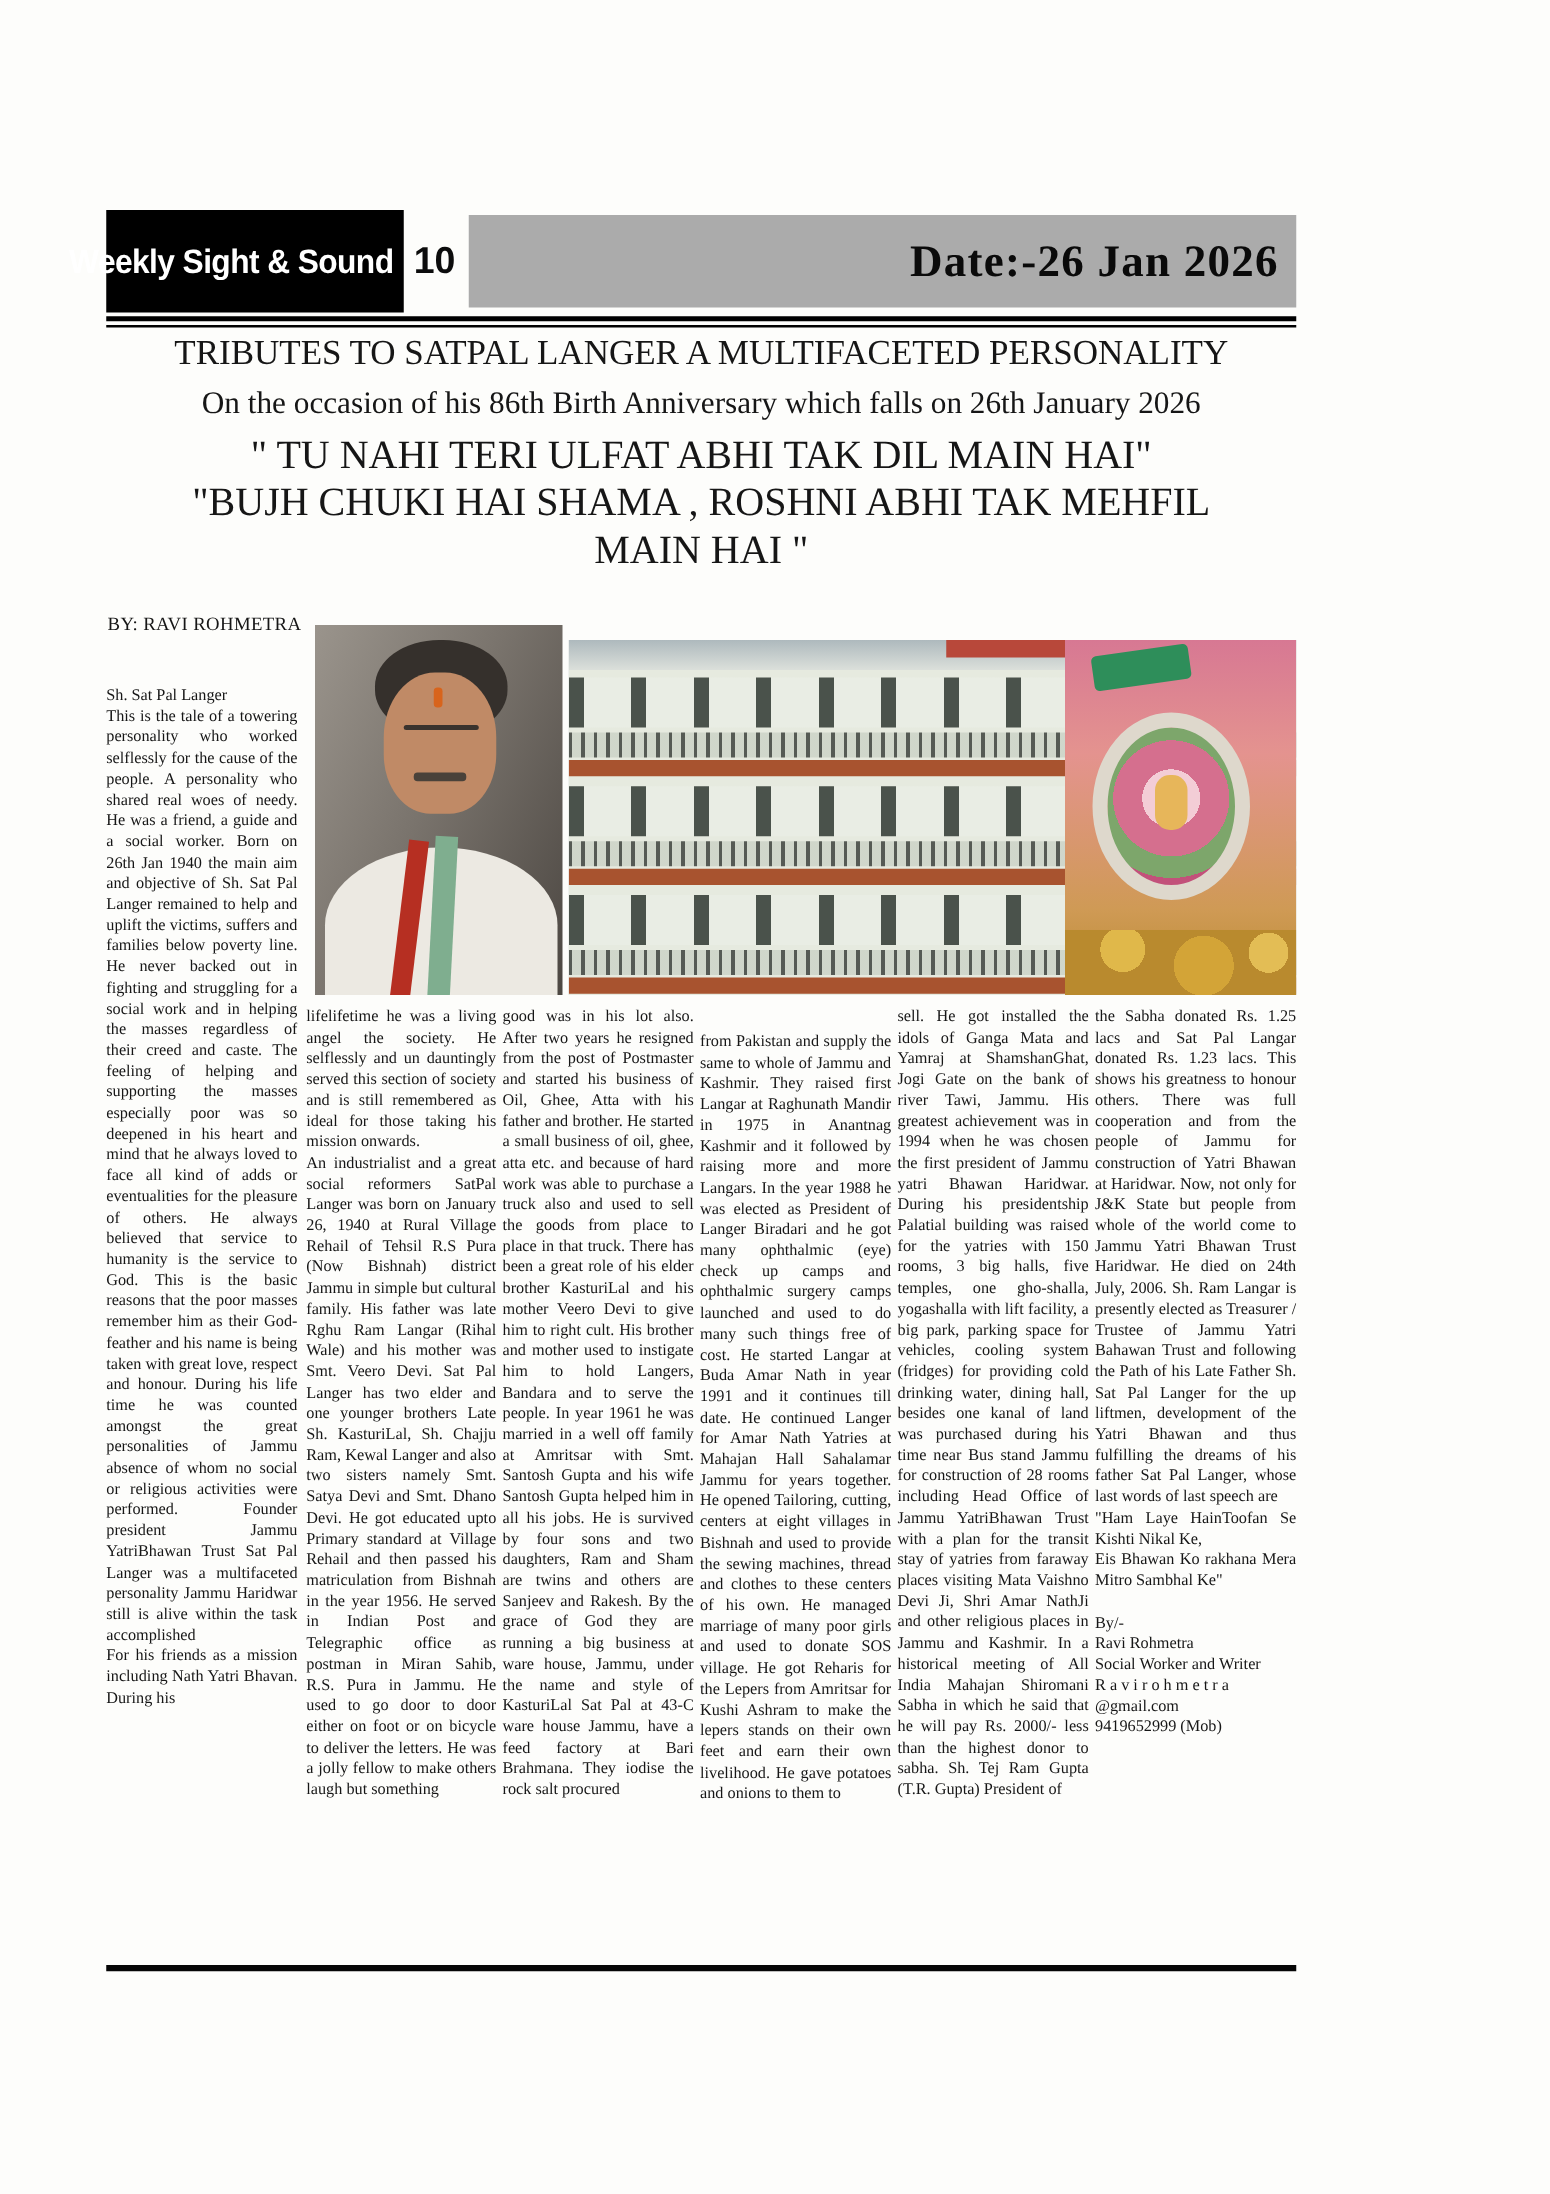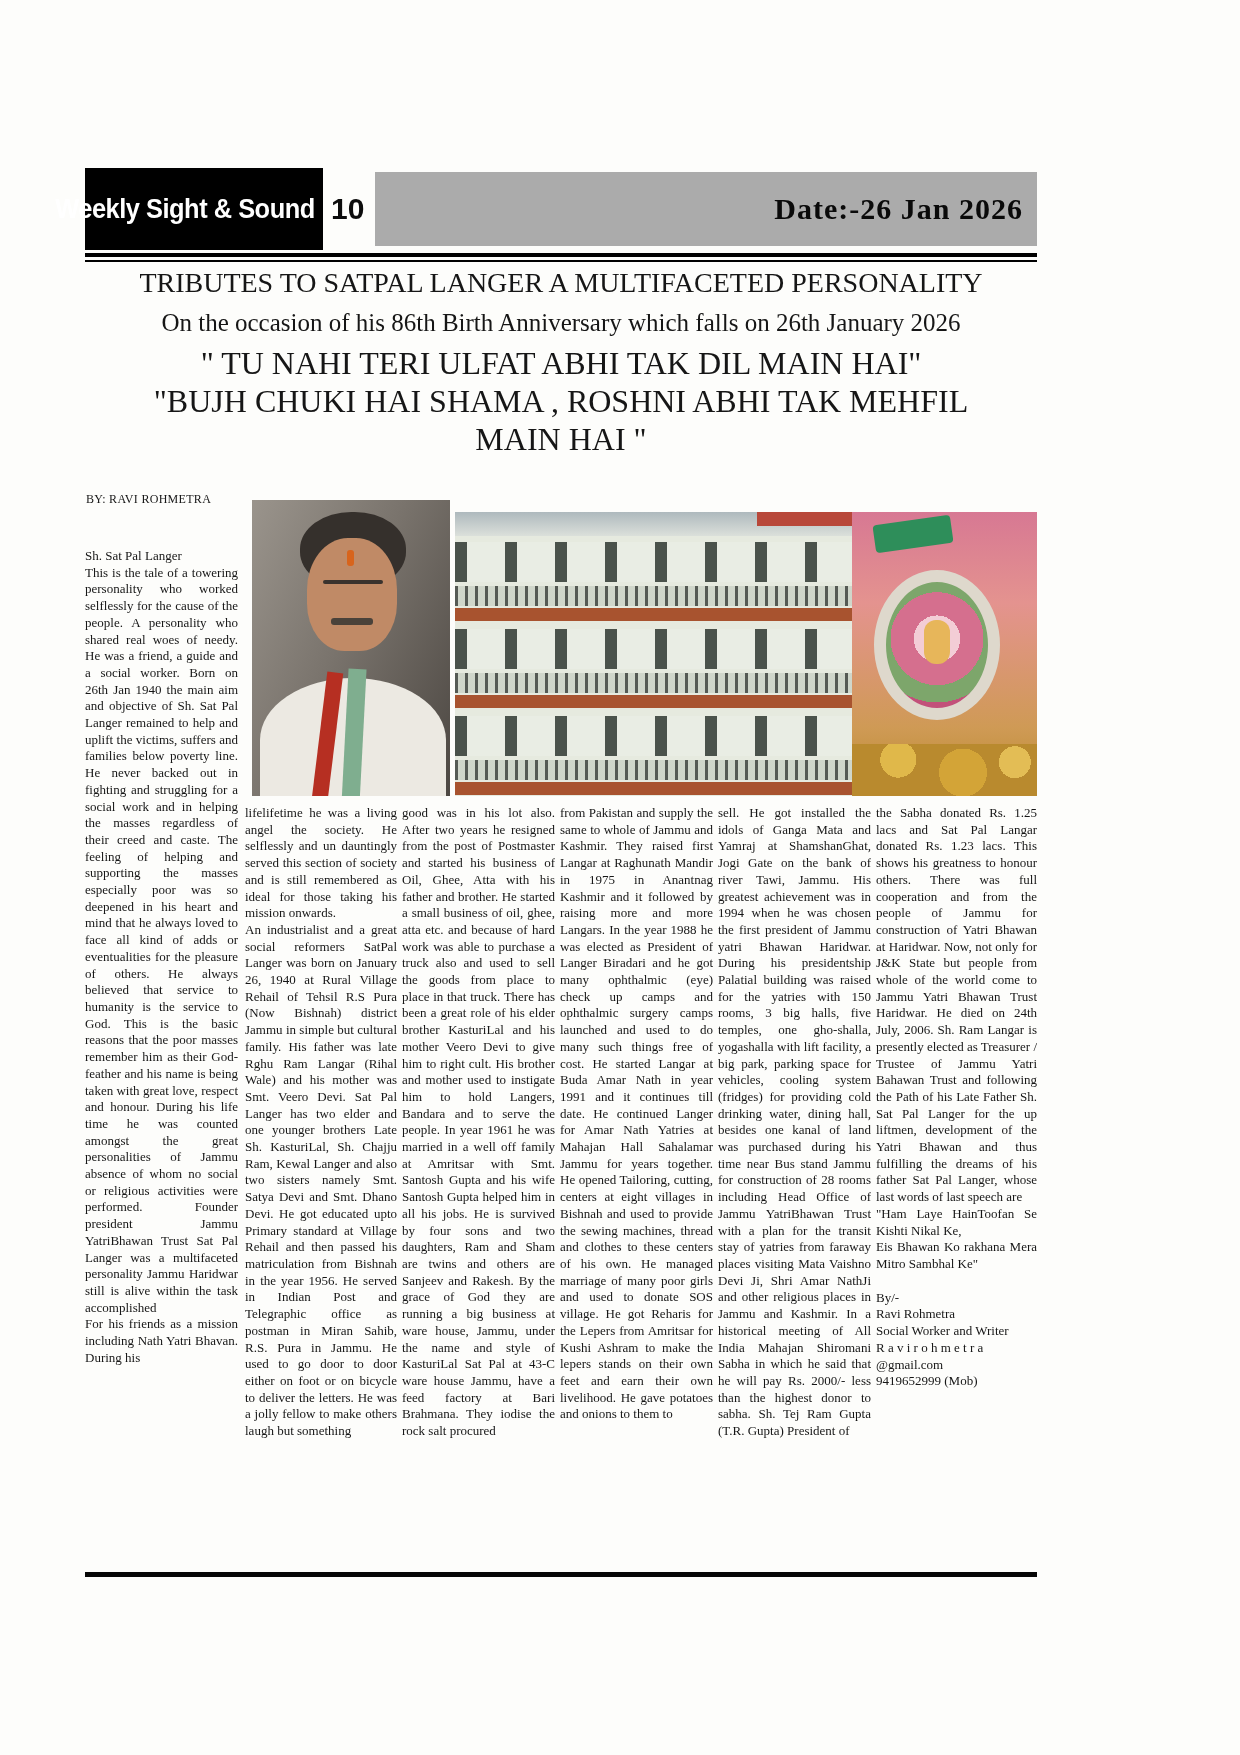--- a/index.html
+++ b/index.html
@@ -9,34 +9,34 @@
   
   .masthead{position:absolute;left:85px;top:168px;width:952px;height:82px;}
   .mast-black{position:absolute;left:0;top:0;width:238px;height:82px;background:#000;
               display:flex;align-items:center;justify-content:flex-end;}
   .mast-black span{color:#fff;font-family:"Liberation Sans",sans-serif;font-weight:700;
                    font-size:27px;letter-spacing:-0.5px;transform:scaleX(.94);white-space:nowrap;}
   .mast-page{position:absolute;left:246px;top:0;height:82px;display:flex;align-items:center;
              font-family:"Liberation Sans",sans-serif;font-weight:700;font-size:30px;color:#0c0c0c;}
   .mast-gray{position:absolute;left:290px;top:4px;width:662px;height:74px;background:#ababab;
              display:flex;align-items:center;justify-content:flex-end;padding-right:14px;box-sizing:border-box;}
-  .mast-gray span{font-weight:700;font-size:30px;color:#0a0a0a;letter-spacing:1px;white-space:nowrap;}
+  .mast-gray span{font-weight:700;font-size:36px;color:#0a0a0a;letter-spacing:1px;white-space:nowrap;}
   .rule-double{position:absolute;left:85px;top:253px;width:952px;}
   .rule-double .r1{height:4px;background:#000;}
   .rule-double .r2{height:2px;background:#000;margin-top:3px;}
 
   
   .headlines{position:absolute;left:85px;top:264px;width:952px;text-align:center;}
   .hl-title{font-size:36px;line-height:40px;font-weight:400;white-space:nowrap;letter-spacing:.5px;}
   .hl-sub{font-size:28px;line-height:34px;font-weight:400;white-space:nowrap;margin-top:2px;}
   .hl-occasion{font-size:25px;line-height:36px;font-weight:400;white-space:nowrap;margin-top:5px;}
   .hl-couplet1{font-size:32px;line-height:38px;font-weight:400;white-space:nowrap;margin-top:3px;}
   .hl-couplet2{font-size:32px;line-height:38px;font-weight:400;max-width:830px;margin:0 auto;}
 
-  .byline{position:absolute;left:86px;top:492px;font-size:12px;letter-spacing:.3px;}
+  .byline{position:absolute;left:86px;top:492px;font-size:15px;letter-spacing:.3px;}
 
   
   .portrait{position:absolute;left:252px;top:500px;width:198px;height:296px;overflow:hidden;
             background:linear-gradient(115deg,#9a948c 0%,#7a746d 45%,#4c4742 100%);}
   .p-hair{position:absolute;left:24%;top:4%;width:54%;height:26%;background:#35302c;border-radius:48%;}
   .p-face{position:absolute;left:28%;top:13%;width:45%;height:38%;background:#c08a66;border-radius:46% 46% 42% 42%;}
   .p-tilak{position:absolute;left:48%;top:17%;width:7px;height:16px;background:#d8641c;border-radius:3px;}
   .p-brow{position:absolute;left:36%;top:27%;width:30%;height:4px;background:#3a332e;border-radius:2px;}
   .p-moustache{position:absolute;left:40%;top:40%;width:21%;height:7px;background:#4a423a;border-radius:3px;}
   .p-kurta{position:absolute;left:4%;bottom:-2%;width:94%;height:42%;background:#ece9e2;border-radius:50% 50% 0 0;}
@@ -65,21 +65,21 @@
                      radial-gradient(circle at 60% 55%,#d3a437 0 24px,transparent 24px),
                      radial-gradient(circle at 88% 35%,#e3bd55 0 16px,transparent 16px),#b98a2e;}
 
   
   .col{position:absolute;overflow:hidden;font-size:13px;line-height:16.7px;}
   .col .para{margin:0;text-align:justify;}
   .col .para.spacer{height:17px;}
   .col1{left:85px; top:548px;width:153px;height:918px;}
   .col2{left:245px;top:805px;width:152px;height:762px;}
   .col3{left:402px;top:805px;width:153px;height:762px;}
-  .col4{left:560px;top:805px;width:153px;height:762px;}
+  .col4{left:560px;top:825px;width:153px;height:762px;}
   .col5{left:718px;top:805px;width:153px;height:762px;}
   .col6{left:876px;top:805px;width:161px;height:762px;}
 
   .bottom-rule{position:absolute;left:85px;top:1572px;width:952px;height:5px;background:#060606;}
 </style>
 </head>
 <body>
 
 <div class="page">
 

